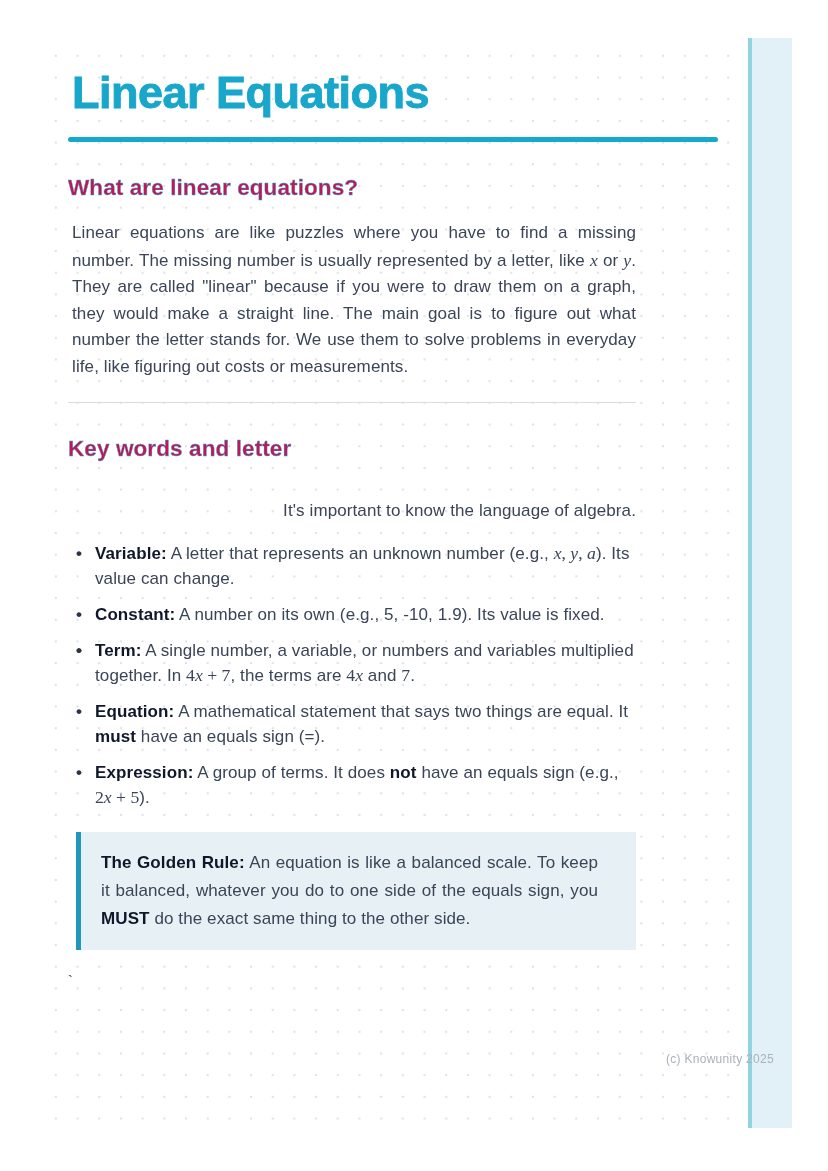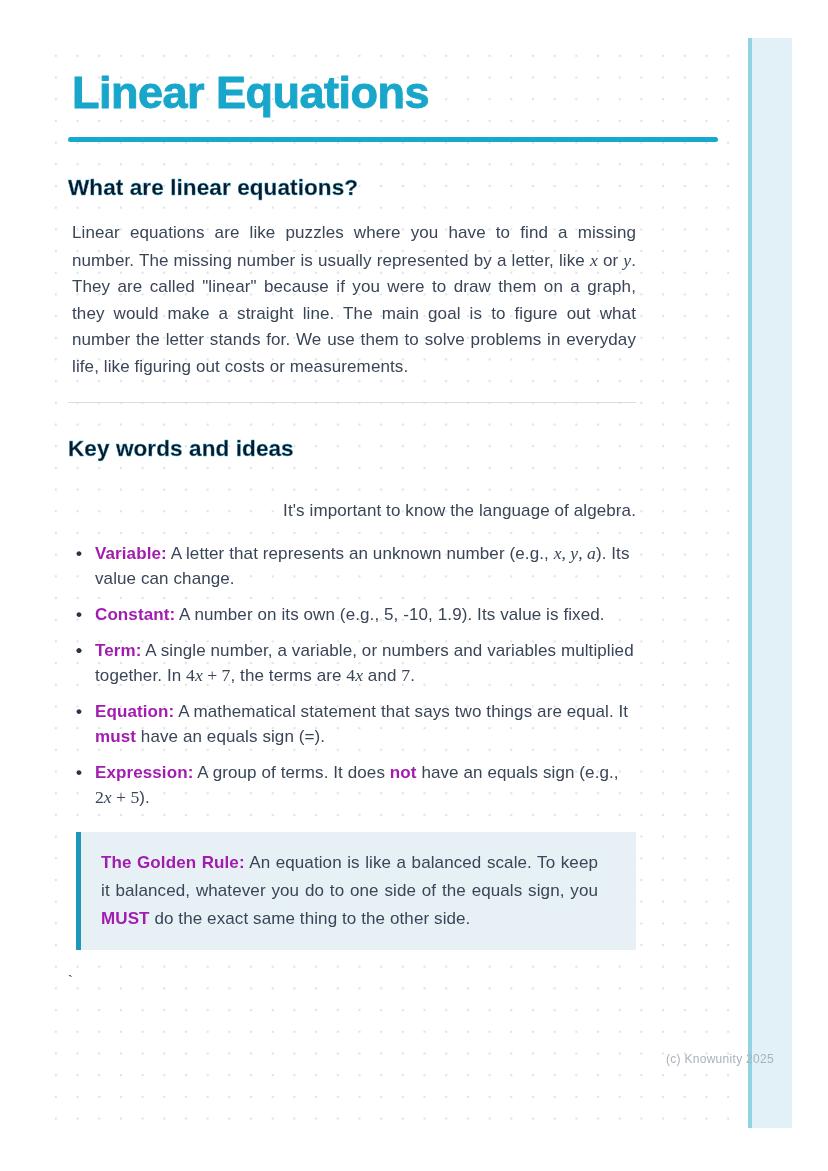--- a/index.html
+++ b/index.html
@@ -61,21 +61,21 @@
     margin-top: 17px;
     background: #17a8ce;
     border-radius: 3px;
   }
 
   .section-heading {
     margin: 32px 0 0 0;
     font-size: 22.5px;
     line-height: 28px;
     font-weight: 800;
-    color: #0f172a;
+    color: #be185d;
     -webkit-text-stroke: 0.35px #29b2d5;
     letter-spacing: 0.1px;
   }
 
   .body-paragraph {
     margin: 18px 0 0 4px;
     font-size: 17px;
     line-height: 26.5px;
     letter-spacing: 0.1px;
     text-align: justify;
@@ -109,21 +109,21 @@
     line-height: 25px;
     letter-spacing: 0.1px;
   }
   .bullet-dot {
     position: absolute;
     left: 8px; top: 0;
     color: #2b3446;
     font-weight: 700;
   }
 
-  .seg-bold { font-weight: 700; color: #a21caf; }
+  .seg-bold { font-weight: 700; color: #0f172a; }
   .seg-math { font-family: "Liberation Serif", serif; font-size: 1.04em; letter-spacing: 0; }
   .seg-math i { font-style: italic; }
 
   .callout {
     box-sizing: border-box;
     margin: 22px 0 0 8px;
     width: 560px;
     background: #e6f0f5;
     border-left: 5px solid #1e97b8;
     padding: 17px 38px 17px 20px;
@@ -160,21 +160,21 @@
 <div class="content">
 
   <h1 class="page-title">Linear Equations</h1>
   <div class="title-rule"></div>
 
   <h2 class="section-heading">What are linear equations?</h2>
   <p class="body-paragraph"><span>Linear equations are like puzzles where you have to find a missing number. The missing number is usually represented by a letter, like </span><span class="seg-math"><i>x</i></span><span> or </span><span class="seg-math"><i>y</i></span><span>. They are called "linear" because if you were to draw them on a graph, they would make a straight line. The main goal is to figure out what number the letter stands for. We use them to solve problems in everyday life, like figuring out costs or measurements.</span></p>
 
   <hr class="divider">
 
-  <h2 class="section-heading">Key words and ideas</h2>
+  <h2 class="section-heading">Key words and letter</h2>
   <p class="intro-line">It's important to know the language of algebra.</p>
 
   <ul class="keyword-list">
     <li>
       <span class="bullet-dot">•</span>
       <span><span class="seg-bold">Variable:</span><span> A letter that represents an unknown number (e.g., </span><span class="seg-math"><i>x</i><span>,</span><span> </span><i>y</i><span>,</span><span> </span><i>a</i></span><span>). Its value can change.</span></span>
     </li>
     <li>
       <span class="bullet-dot">•</span>
       <span><span class="seg-bold">Constant:</span><span> A number on its own (e.g., 5, -10, 1.9). Its value is fixed.</span></span>

